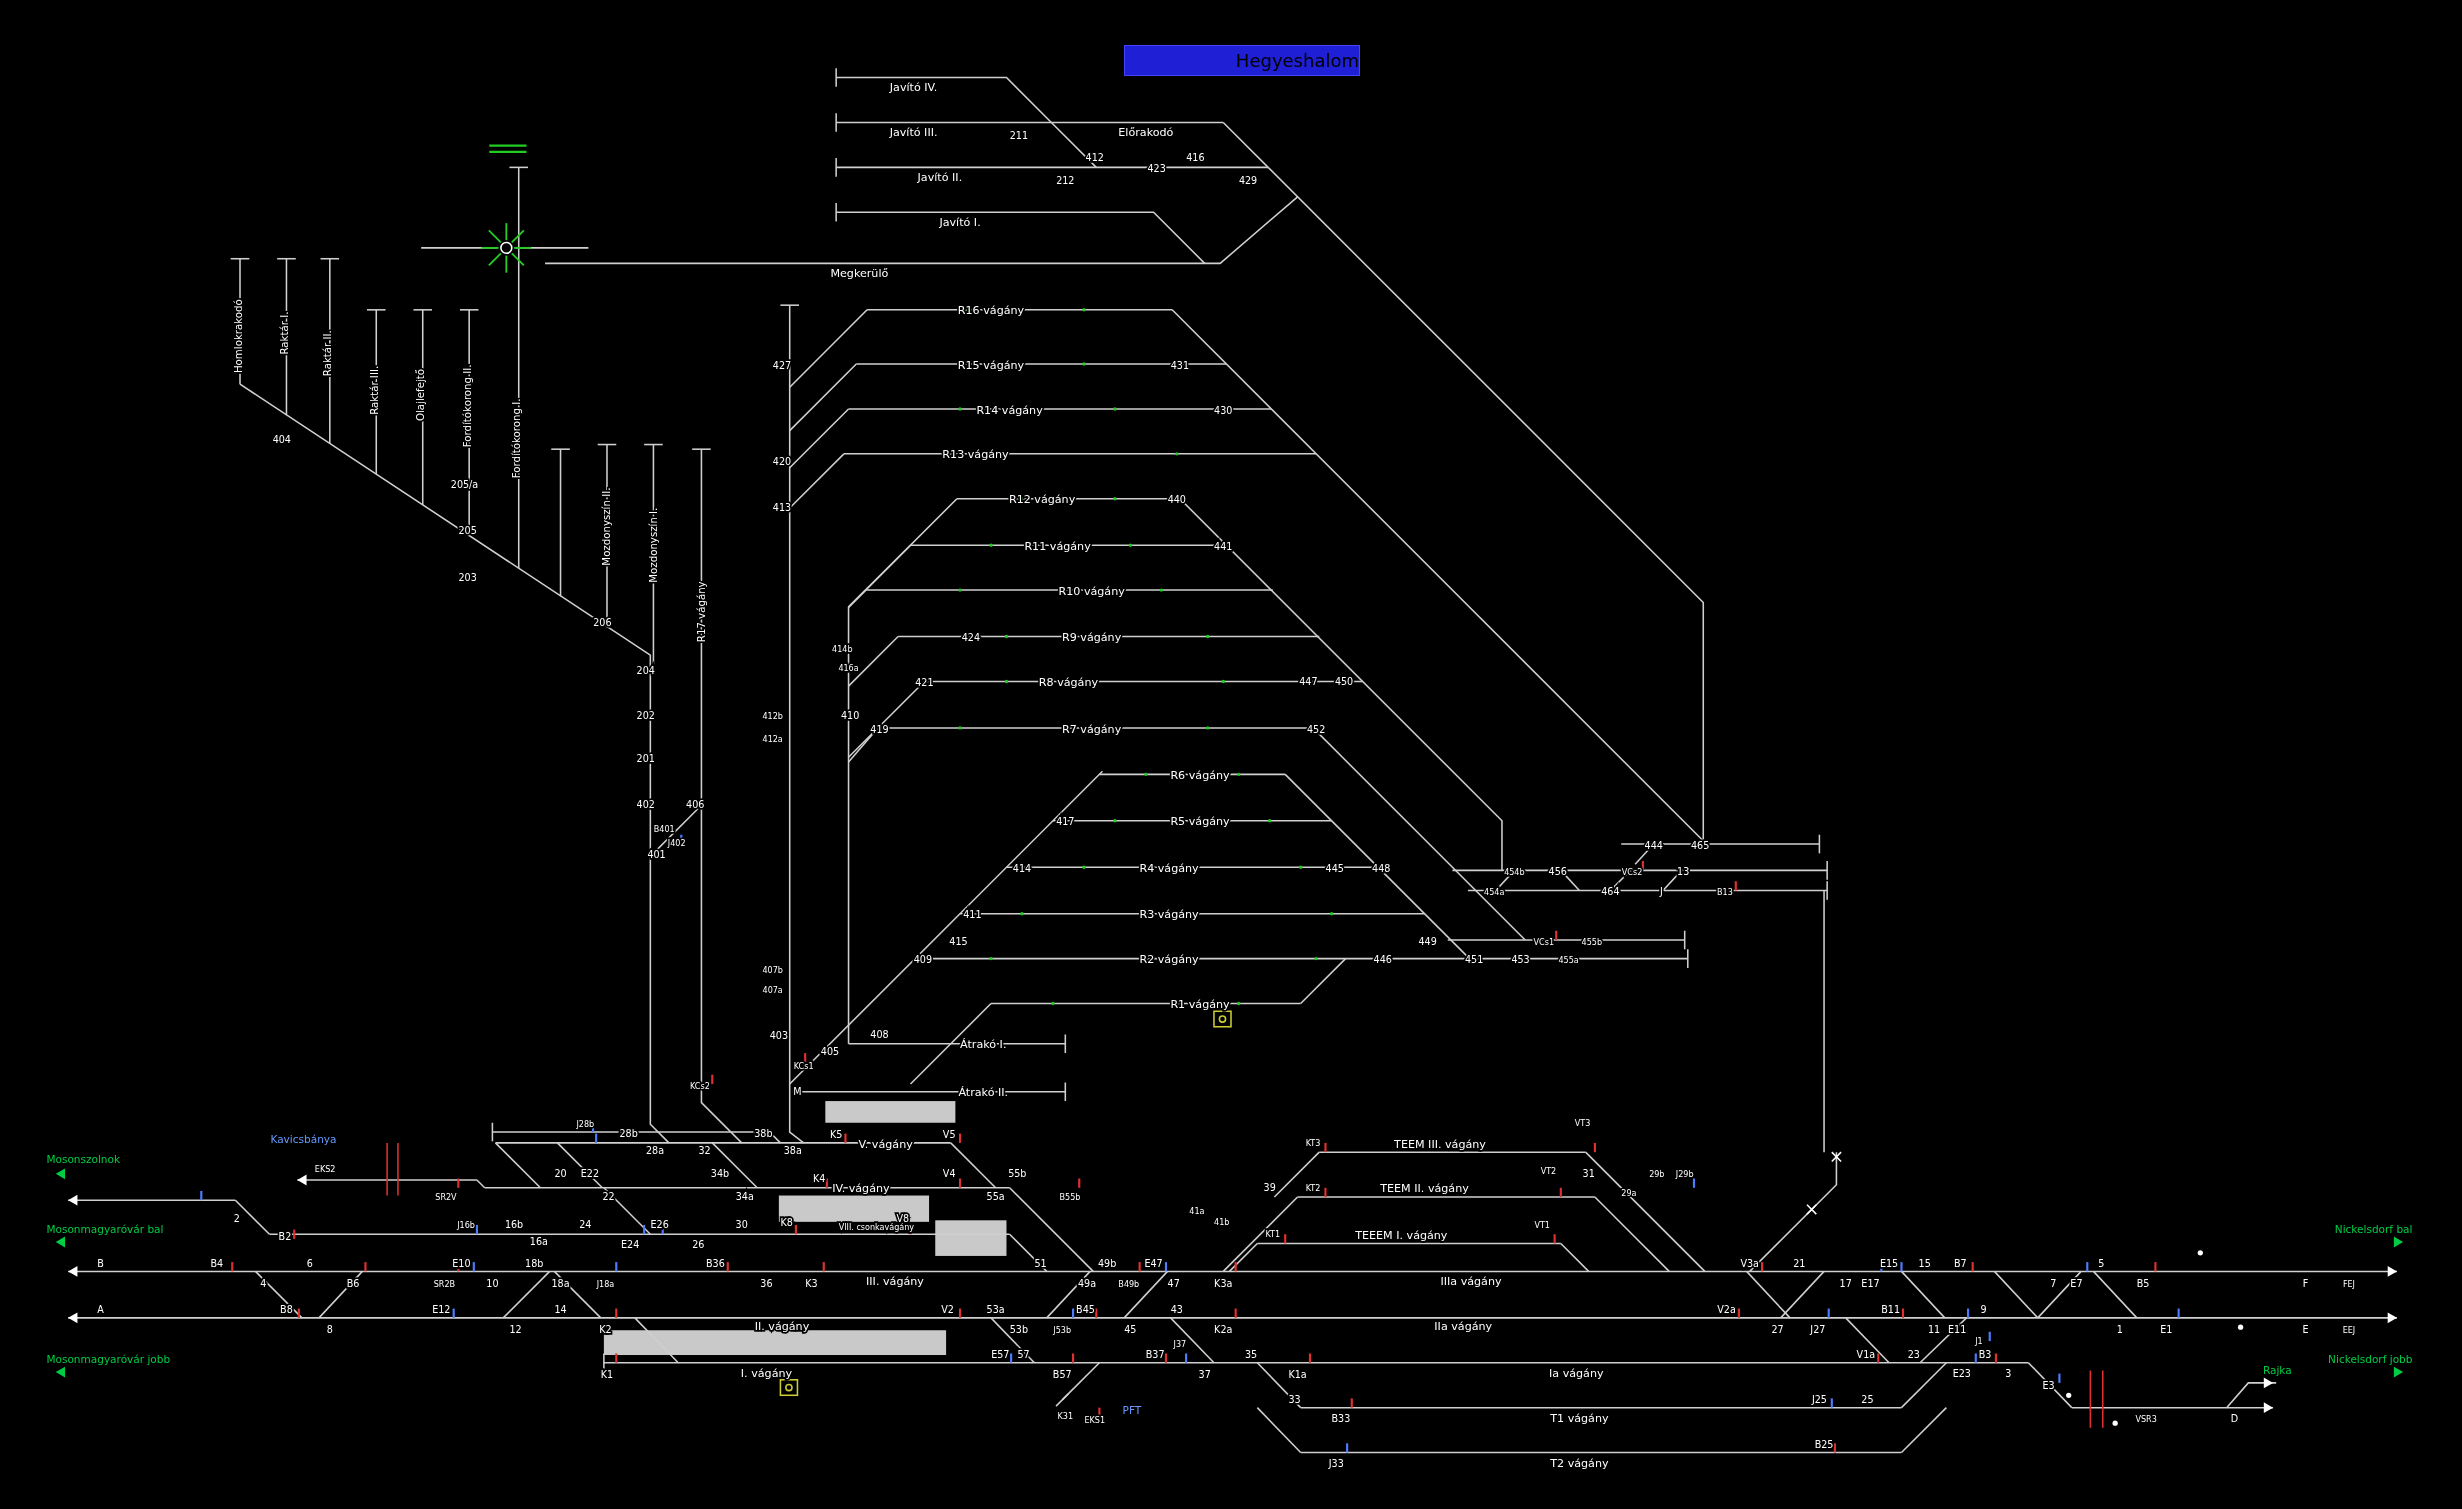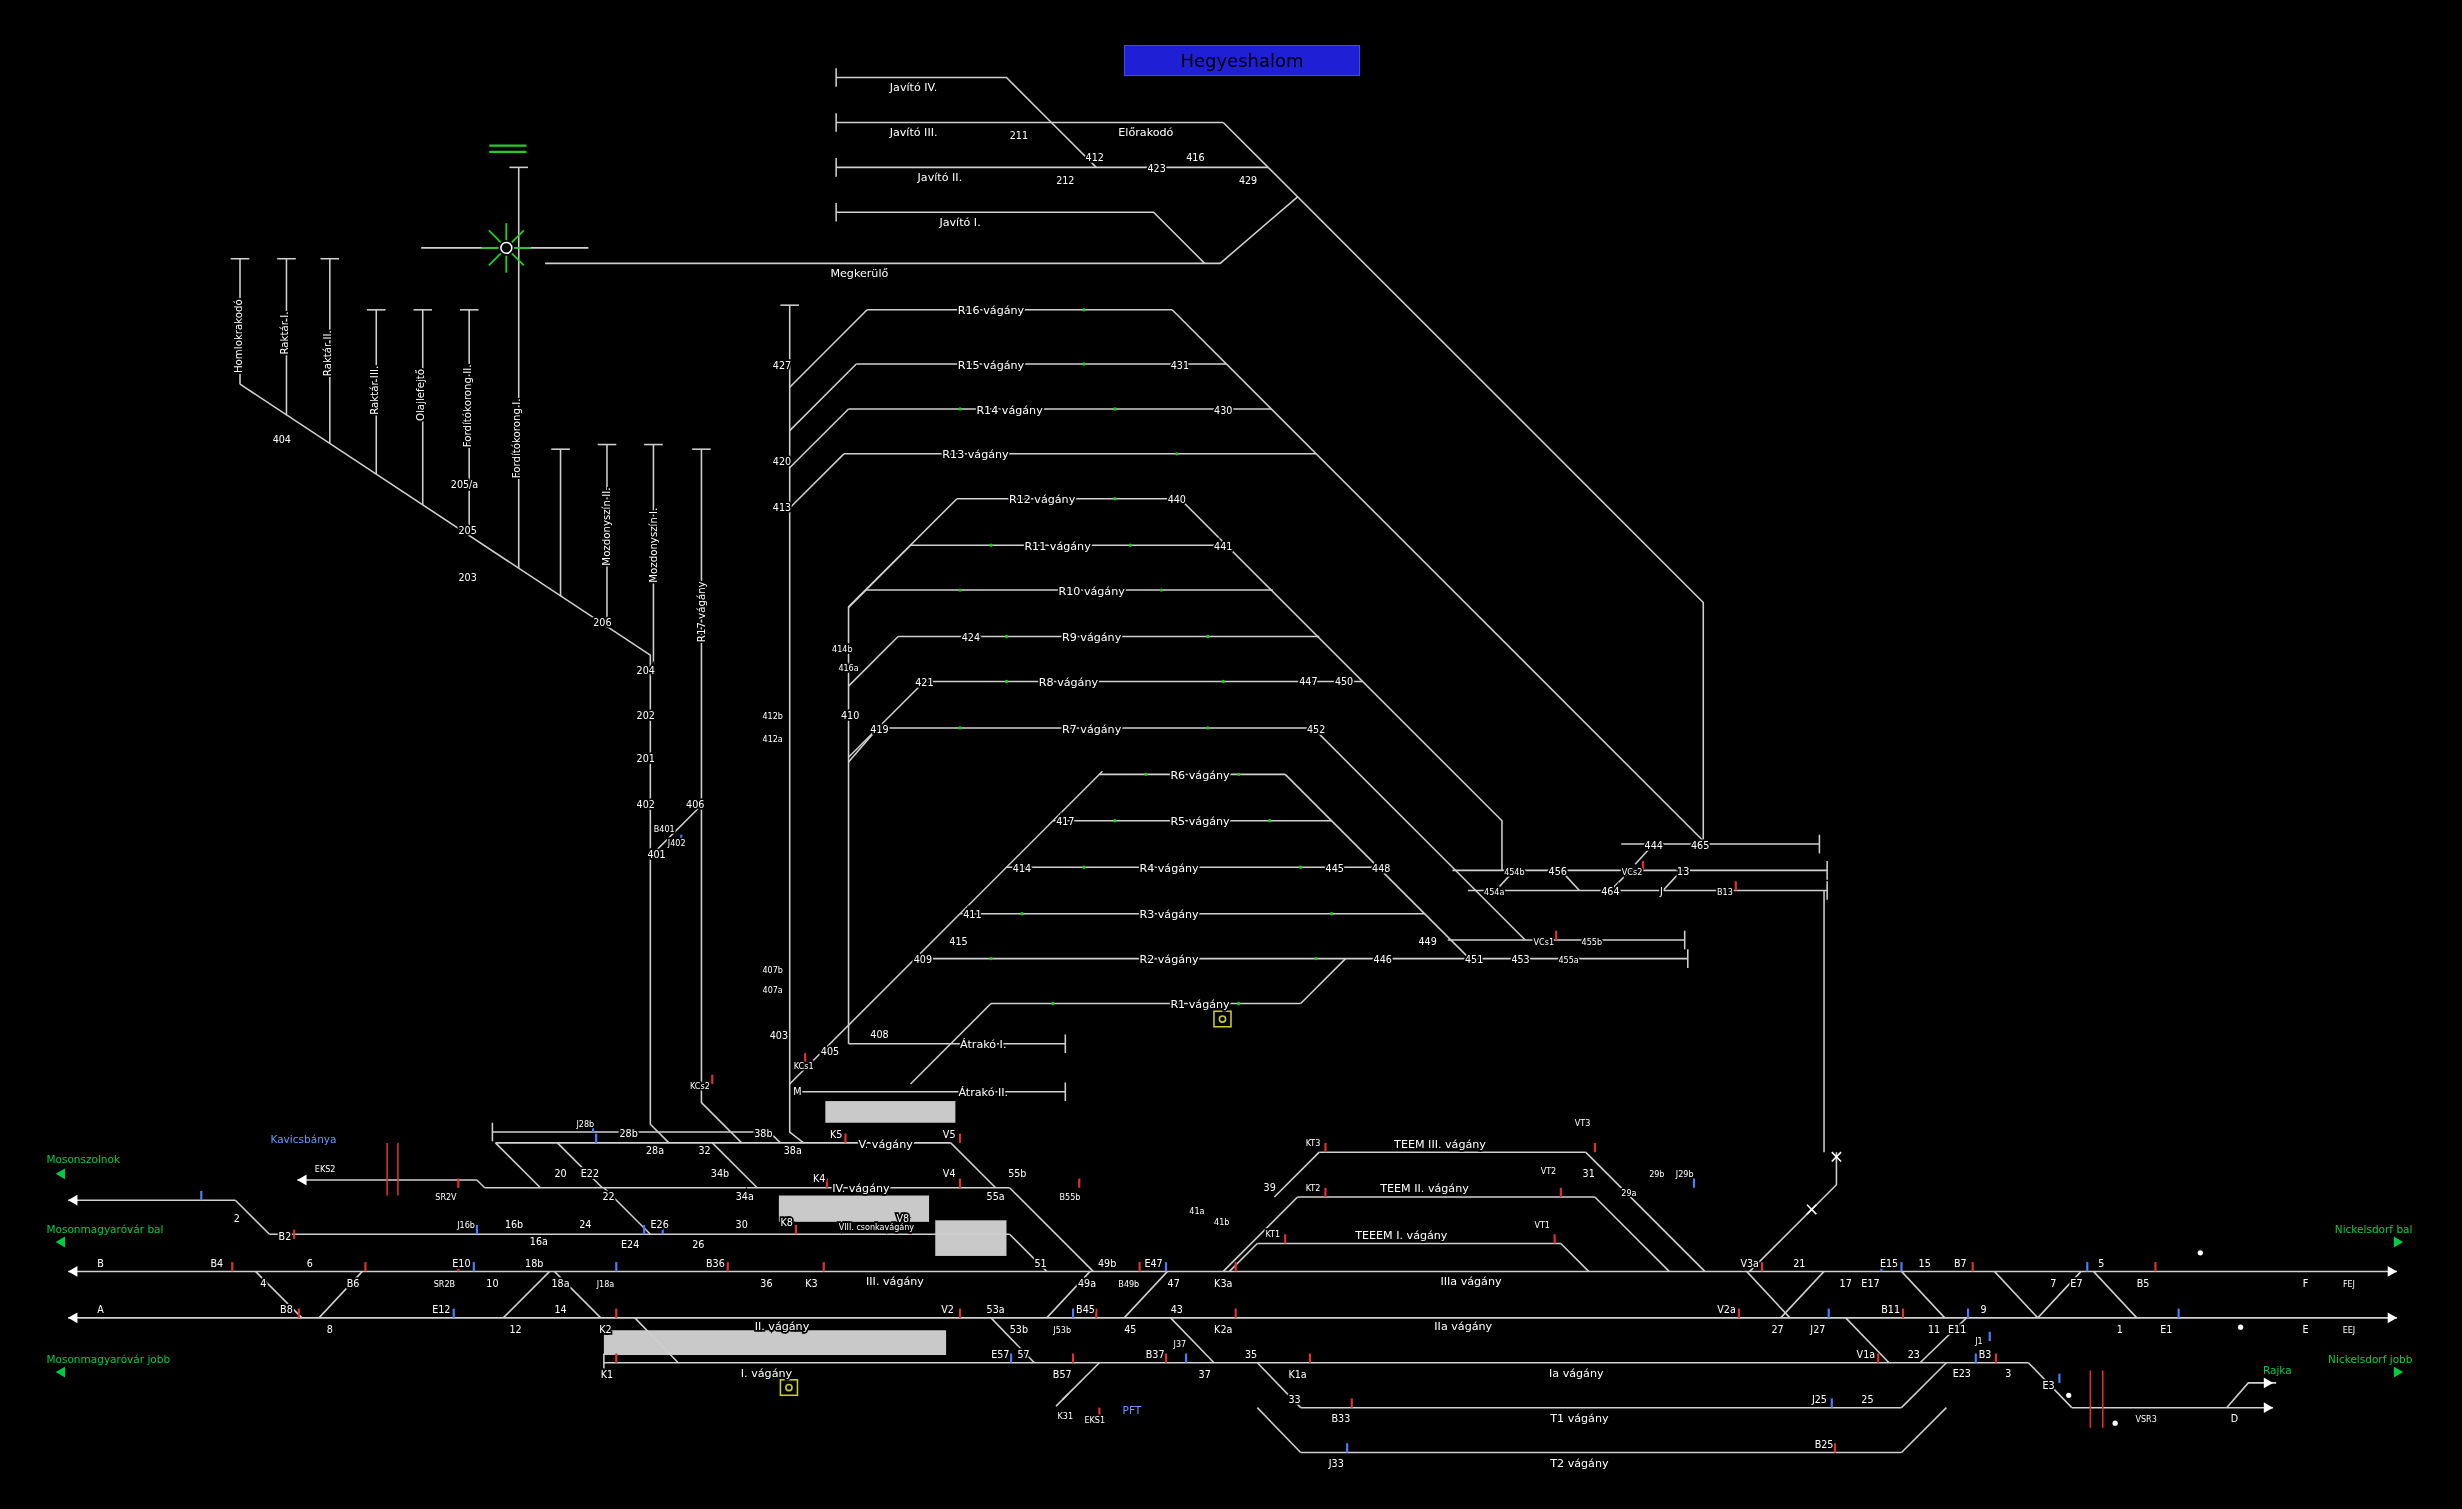--- a/index.html
+++ b/index.html
@@ -1,20 +1,20 @@
 <!DOCTYPE html>
 <html style="font-size:12.4px"><head>
 <meta charset="utf-8">
 <style>
   html,body{margin:0;padding:0;background:#000;}
   .stage{position:relative;width:2462px;height:1510px;background:#000;overflow:hidden;
          font-family:"DejaVu Sans",sans-serif;}
   .title-bar{position:absolute;left:1124px;top:45px;width:234px;height:29px;
              background:#1f1fd6;color:#000;font-size:18px;line-height:29px;
-             text-align:center;border:0.8px solid #4444ff;}
+             text-align:right;border:0.8px solid #4444ff;}
   svg{position:absolute;left:0;top:0;}
 </style>
 </head>
 <body>
 
 <div class="stage">
   <svg id="diagram" width="2462" height="1510" viewBox="0 0 1590 975">
       <rect x="533" y="711" width="84" height="14" fill="#c9c9c9"></rect>
       <rect x="503" y="772" width="97" height="17" fill="#c9c9c9"></rect>
       <rect x="604" y="788" width="46" height="23" fill="#c9c9c9"></rect>

